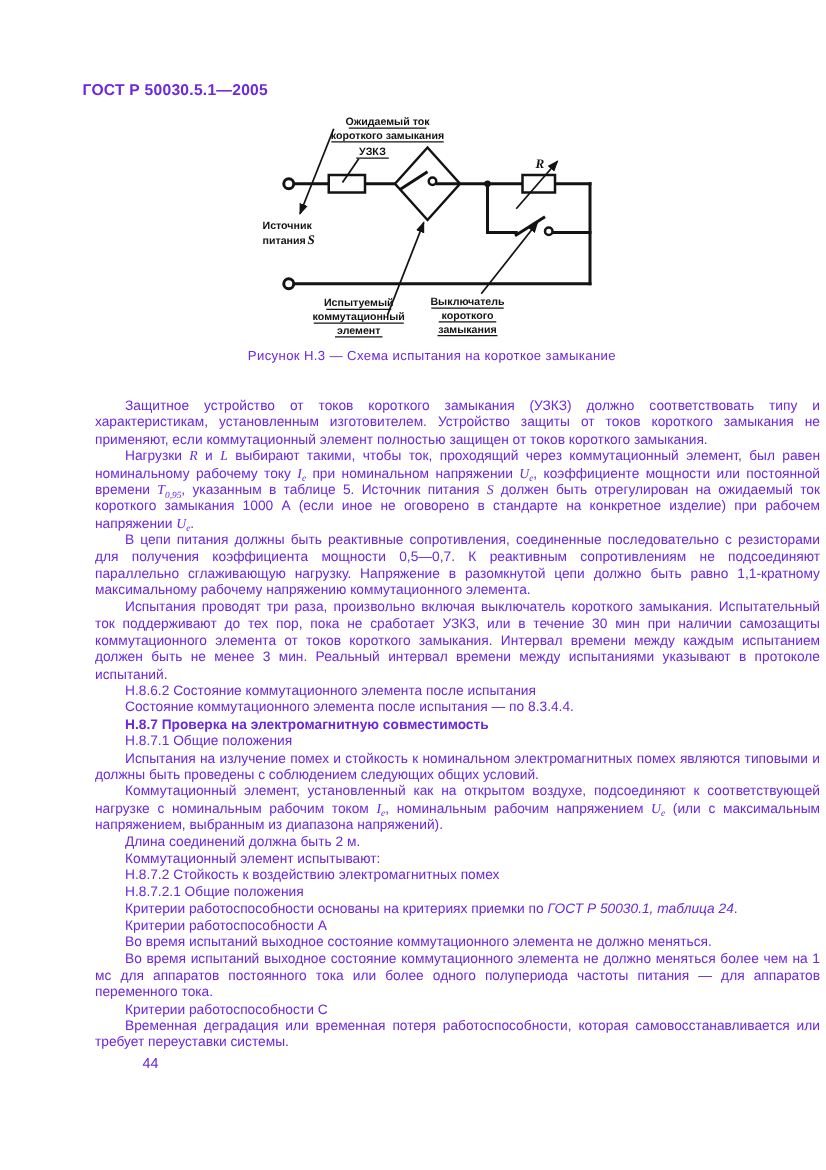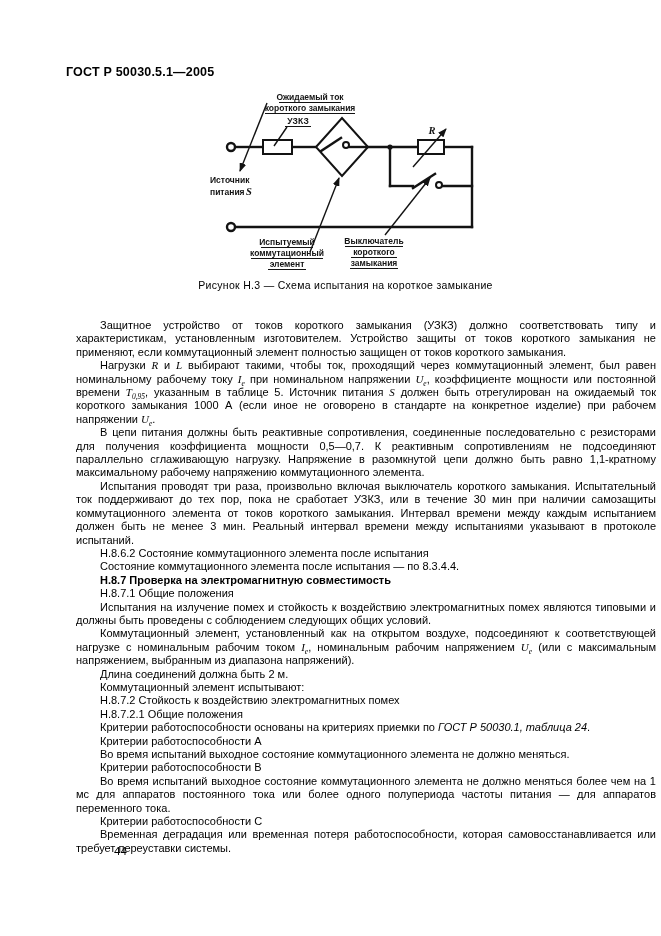--- a/index.html
+++ b/index.html
@@ -1,18 +1,18 @@
 <!DOCTYPE html>
 <html><head>
 <meta charset="utf-8">
 <style>
   html,body{margin:0;padding:0;background:#e8e8e8;}
   .page{
     position:relative;width:661px;height:936px;background:#ffffff;
-    font-family:"Liberation Sans",sans-serif;color:#000000;overflow:hidden;
+    font-family:"Liberation Sans",sans-serif;color:#6d28d9;overflow:hidden;
   }
   .header{
     position:absolute;left:66px;top:65px;font-size:12.5px;font-weight:bold;
     letter-spacing:.2px;white-space:nowrap;
   }
   .diagram{position:absolute;left:195px;top:85px;width:290px;height:200px;}
   .caption{
     position:absolute;left:0;right:0;top:279px;text-align:center;
     font-size:10.5px;letter-spacing:.3px;padding-left:30px;
   }
@@ -138,30 +138,29 @@
 
   <div class="body-text">
       <p class="para"><span>Защитное устройство от токов короткого замыкания (УЗКЗ) должно соответствовать типу и характеристикам, установленным изготовителем. Устройство защиты от токов короткого замыкания не применяют, если коммутационный элемент полностью защищен от токов короткого замыкания.</span></p>
       <p class="para"><span>Нагрузки </span><span class="var">R</span><span> и </span><span class="var">L</span><span> выбирают такими, чтобы ток, проходящий через коммутационный элемент, был равен номинальному рабочему току </span><span class="var">I</span><sub class="var">е</sub><span> при номинальном напряжении </span><span class="var">U</span><sub class="var">е</sub><span>, коэффициенте мощности или постоянной времени </span><span class="var">T</span><sub class="var">0,95</sub><span>, указанным в таблице 5. Источник питания </span><span class="var">S</span><span> должен быть отрегулирован на ожидаемый ток короткого замыкания 1000 А (если иное не оговорено в стандарте на конкретное изделие) при рабочем напряжении </span><span class="var">U</span><sub class="var">е</sub><span>.</span></p>
       <p class="para"><span>В цепи питания должны быть реактивные сопротивления, соединенные последовательно с резисторами для получения коэффициента мощности 0,5—0,7. К реактивным сопротивлениям не подсоединяют параллельно сглаживающую нагрузку. Напряжение в разомкнутой цепи должно быть равно 1,1-кратному максимальному рабочему напряжению коммутационного элемента.</span></p>
       <p class="para"><span>Испытания проводят три раза, произвольно включая выключатель короткого замыкания. Испытательный ток поддерживают до тех пор, пока не сработает УЗКЗ, или в течение 30 мин при наличии самозащиты коммутационного элемента от токов короткого замыкания. Интервал времени между каждым испытанием должен быть не менее 3 мин. Реальный интервал времени между испытаниями указывают в протоколе испытаний.</span></p>
       <p class="para"><span>Н.8.6.2 Состояние коммутационного элемента после испытания</span></p>
       <p class="para"><span>Состояние коммутационного элемента после испытания — по 8.3.4.4.</span></p>
       <p class="para bold"><span>Н.8.7 Проверка на электромагнитную совместимость</span></p>
       <p class="para"><span>Н.8.7.1 Общие положения</span></p>
-      <p class="para"><span>Испытания на излучение помех и стойкость к воздействию электромагнитных помех являются типовыми и должны быть проведены с соблюдением следующих общих условий.</span></p>
+      <p class="para"><span>Испытания на излучение помех и стойкость к номинальном электромагнитных помех являются типовыми и должны быть проведены с соблюдением следующих общих условий.</span></p>
       <p class="para"><span>Коммутационный элемент, установленный как на открытом воздухе, подсоединяют к соответствующей нагрузке с номинальным рабочим током </span><span class="var">I</span><sub class="var">е</sub><span>, номинальным рабочим напряжением </span><span class="var">U</span><sub class="var">е</sub><span> (или с максимальным напряжением, выбранным из диапазона напряжений).</span></p>
       <p class="para"><span>Длина соединений должна быть 2 м.</span></p>
       <p class="para"><span>Коммутационный элемент испытывают:</span></p>
       <p class="para"><span>Н.8.7.2 Стойкость к воздействию электромагнитных помех</span></p>
       <p class="para"><span>Н.8.7.2.1 Общие положения</span></p>
       <p class="para"><span>Критерии работоспособности основаны на критериях приемки по </span><span class="it">ГОСТ Р 50030.1, таблица 24</span><span>.</span></p>
       <p class="para"><span>Критерии работоспособности А</span></p>
       <p class="para"><span>Во время испытаний выходное состояние коммутационного элемента не должно меняться.</span></p>
-      <p class="para"><span>Критерии работоспособности В</span></p>
       <p class="para"><span>Во время испытаний выходное состояние коммутационного элемента не должно меняться более чем на 1 мс для аппаратов постоянного тока или более одного полупериода частоты питания — для аппаратов переменного тока.</span></p>
       <p class="para"><span>Критерии работоспособности С</span></p>
       <p class="para"><span>Временная деградация или временная потеря работоспособности, которая самовосстанавливается или требует переуставки системы.</span></p>
     </div>
 
   <div class="pageno">44</div>
 
 </div>
 
 </body></html>

